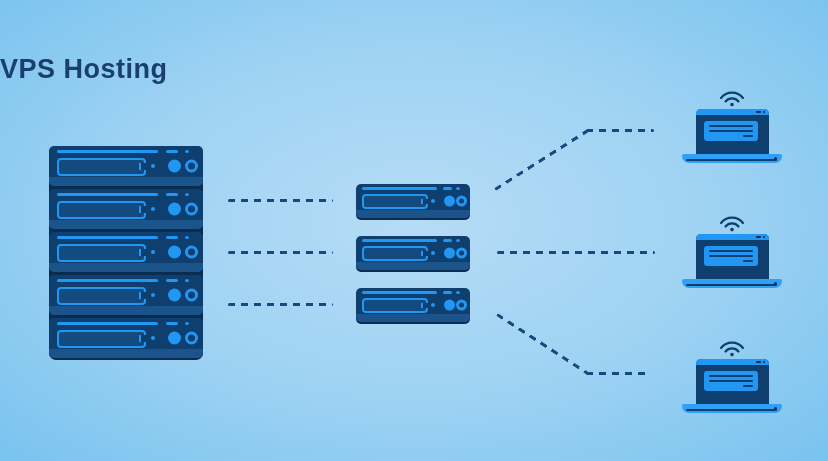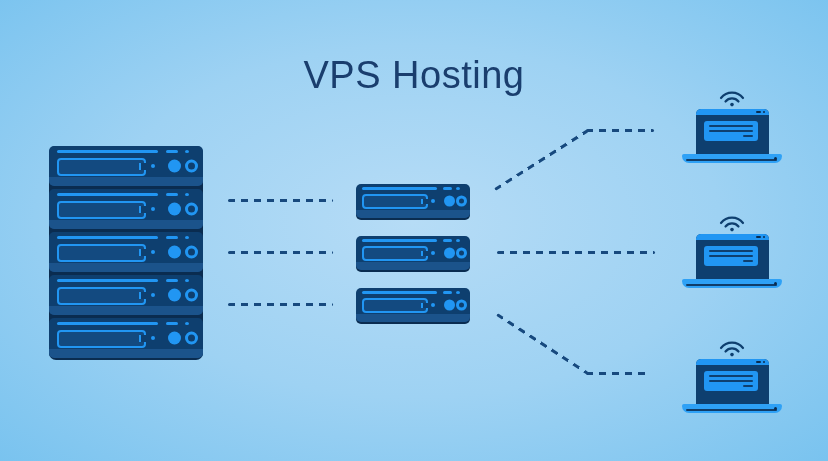--- a/index.html
+++ b/index.html
@@ -8,22 +8,22 @@
     --accent-blue:#2196f3; --bay-fill:#134a80; --laptop-base:#2ea1f6;
     --outline-dark:#0a2c50; --dash-line:#17497e;
   }
   html,body{margin:0;padding:0;}
   .canvas{
     position:relative;width:828px;height:461px;overflow:hidden;
     font-family:"Liberation Sans",sans-serif;
     background:radial-gradient(ellipse at 50% 48%, var(--background-center) 0%, #9ed2f3 52%, var(--background-edge) 100%);
   }
   .title{
-    position:absolute;top:54px;left:0;width:100%;text-align:center;
-    font-size:38px;font-weight:400;color:var(--title-text);letter-spacing:.5px;
+    position:absolute;top:54px;left:0;width:100%;text-align:left;
+    font-size:27px;font-weight:700;color:var(--title-text);letter-spacing:.5px;
   }
   
   .rack{
     position:absolute;left:49px;top:146px;width:154px;
     display:flex;flex-direction:column;gap:3px;
     background:var(--outline-dark);border-radius:7px;padding:0 0 2px 0;
   }
   .srv{position:relative;background:var(--server-body);border-radius:5px;}
   .srv--lg{width:154px;height:40px;--circ:13px;}
   .srv--sm{width:114px;height:34px;--circ:11px;box-shadow:0 2px 0 var(--outline-dark);}

